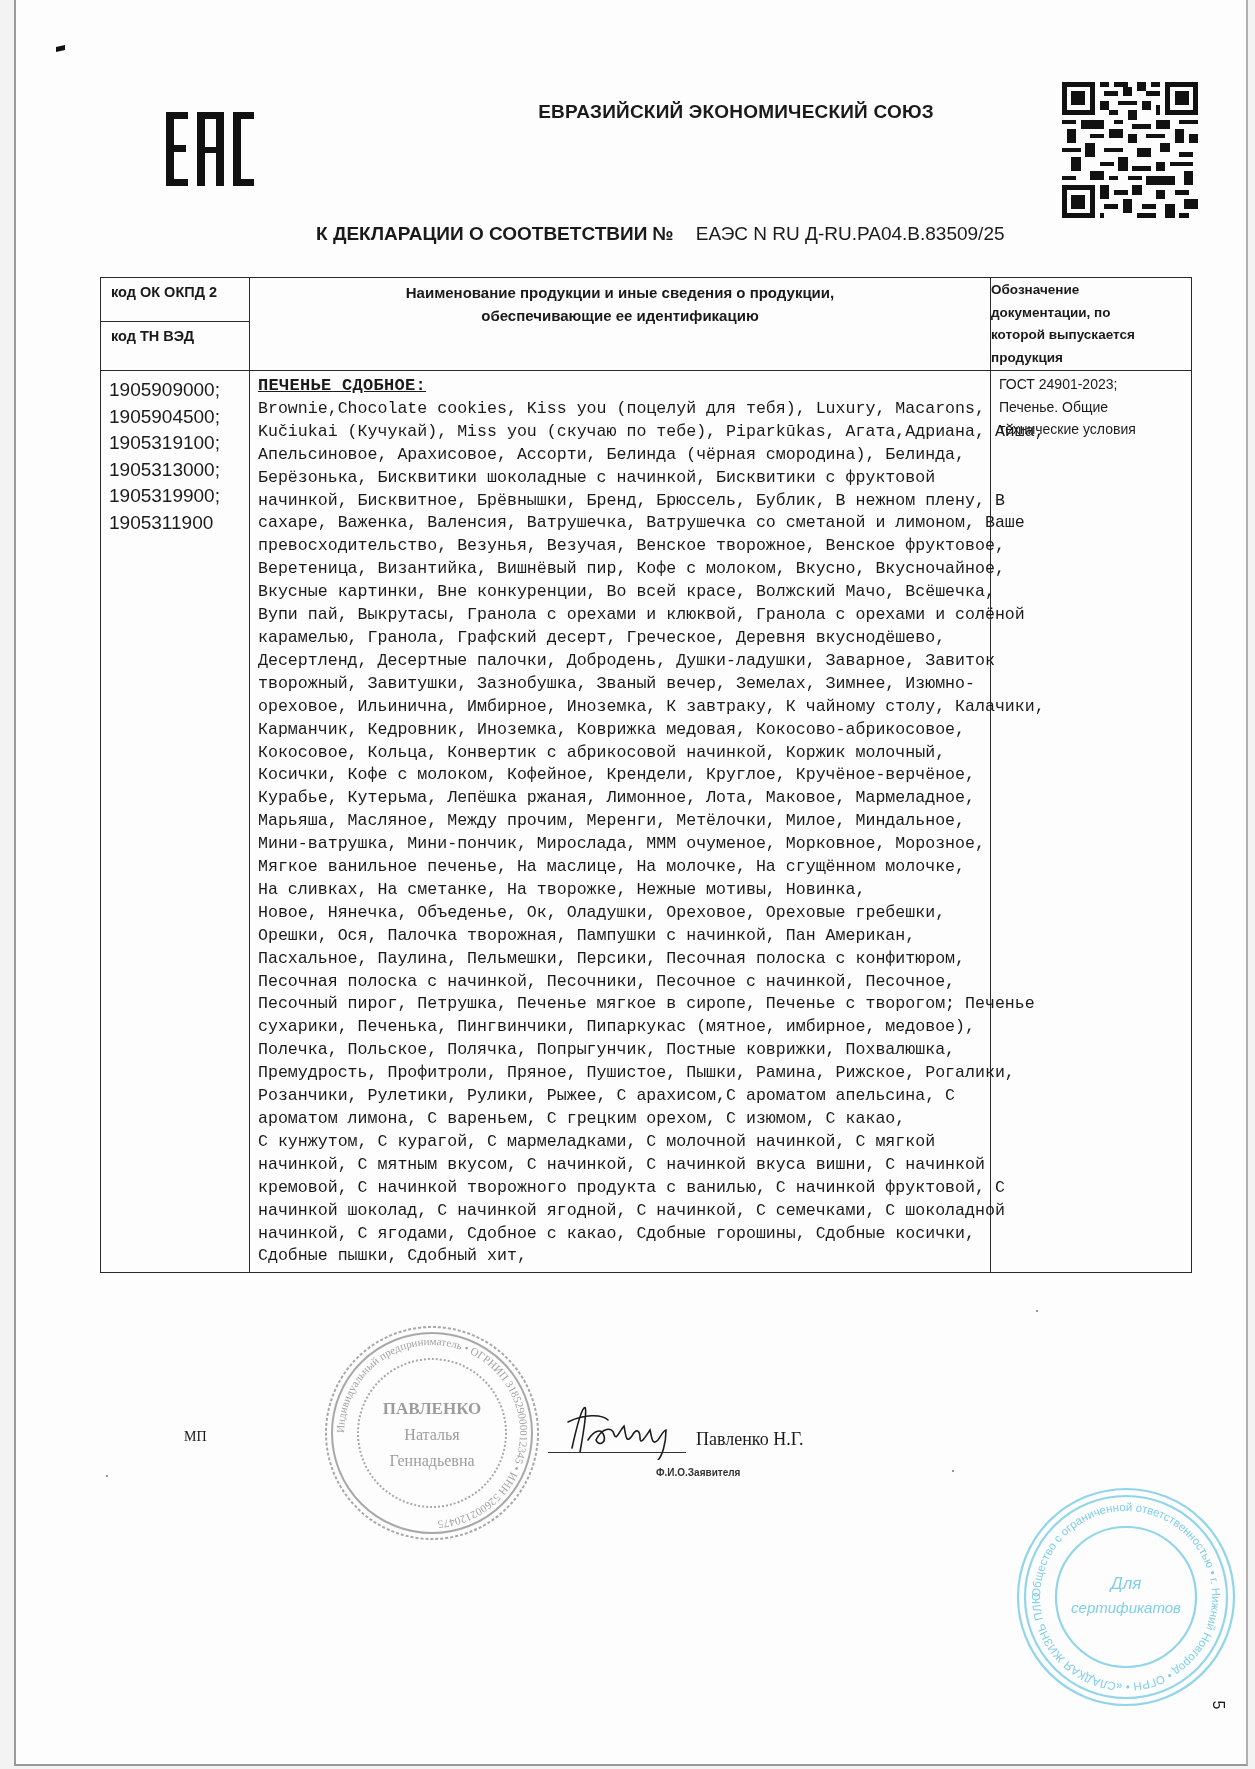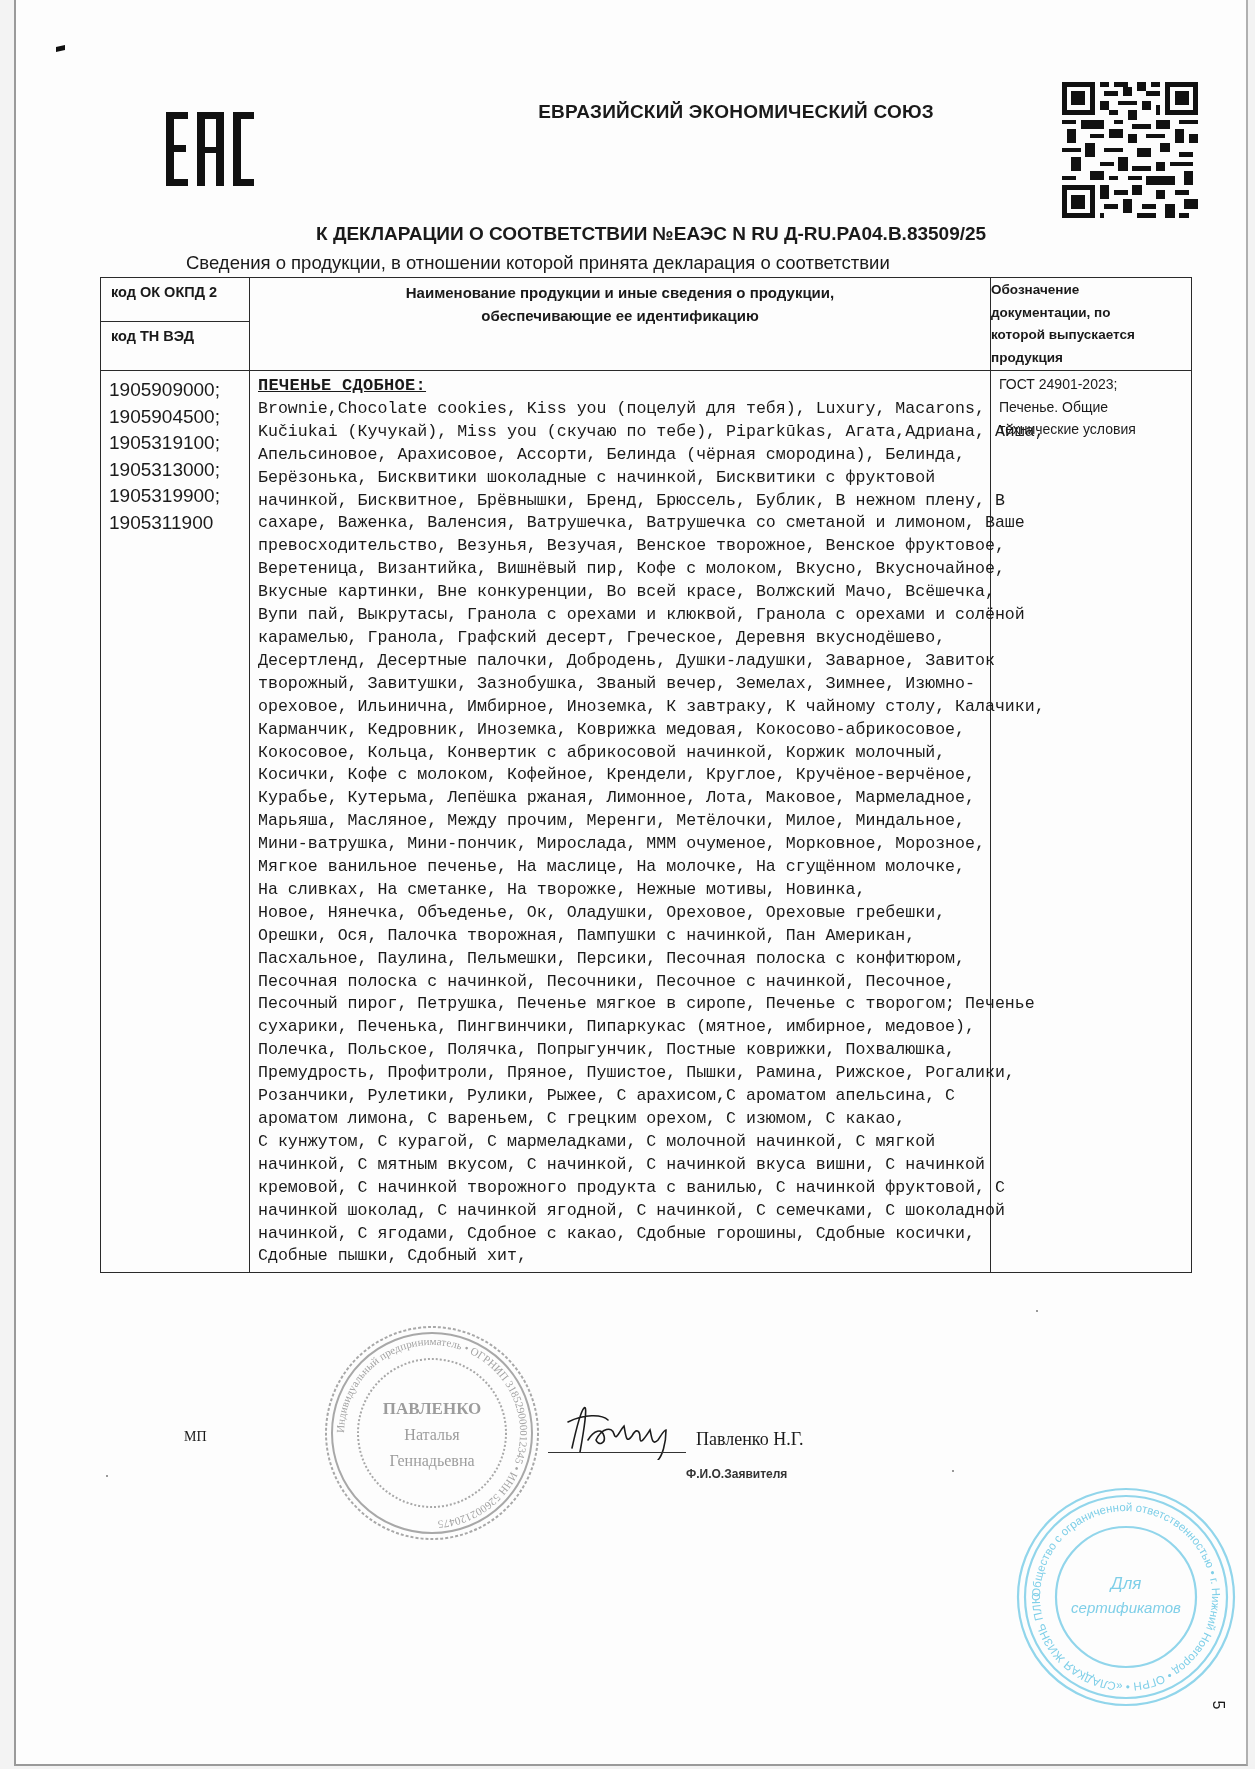--- a/index.html
+++ b/index.html
@@ -26,21 +26,21 @@
   .hdr2 {
     position: absolute; left: 460px; top: 135px; width: 520px; text-align: center;
     font-family: "Liberation Sans", sans-serif; font-weight: bold; font-size: 17px;
   }
   .qr { position: absolute; left: 1044px; top: 82px; width: 140px; height: 136px; }
   .decl {
     position: absolute; left: 300px; top: 223px; width: 900px;
     font-family: "Liberation Sans", sans-serif; font-size: 19px; white-space: nowrap;
   }
   .decl b { font-weight: bold; }
-  .decl .num { font-weight: bold; }
+  .decl .num { font-weight: normal; margin-left: 22px; }
   .subtitle {
     position: absolute; left: 170px; top: 252px; width: 900px;
     font-family: "Liberation Sans", sans-serif; font-size: 18.5px; white-space: nowrap;
   }
   table.main {
     position: absolute; left: 84px; top: 277px; width: 1091px;
     border-collapse: collapse; table-layout: fixed;
   }
   table.main td { border: 1.6px solid #2a2a2a; vertical-align: top; padding: 0; }
   .h-code {
@@ -71,22 +71,22 @@
     padding: 2px 4px 0 8px !important;
   }
   .mp { position: absolute; left: 168px; top: 1429px; font-size: 14px; }
   .stamp1 {
     position: absolute; left: 305px; top: 1322px; width: 222px; height: 222px;
   }
   .signature { position: absolute; left: 538px; top: 1400px; width: 150px; height: 60px; }
   .sig-line { position: absolute; left: 532px; top: 1452px; width: 138px; border-top: 1px solid #333; }
   .signer { position: absolute; left: 680px; top: 1429px; font-size: 18px; }
   .signer-caption {
-    position: absolute; left: 670px; top: 1467px; font-family: "Liberation Sans", sans-serif;
-    font-size: 12px; font-weight: bold; color: #333;
+    position: absolute; left: 640px; top: 1467px; font-family: "Liberation Sans", sans-serif;
+    font-size: 10px; font-weight: bold; color: #333;
   }
   .stamp2 { position: absolute; left: 998px; top: 1485px; width: 225px; height: 225px; }
   .page-no { position: absolute; left: 1198px; top: 1696px; font-family: "Liberation Sans", sans-serif; font-size: 16px; transform: rotate(90deg); }
   .dot { position: absolute; width: 2px; height: 2px; background: #777; border-radius: 1px; }
 </style>
 </head>
 <body>
 
 <div class="page">
   <div class="scan-mark"></div>
@@ -181,21 +181,20 @@
         <rect x="26" y="25" width="3" height="2"></rect>
       <rect x="8" y="28" width="1" height="1"></rect>
         <rect x="16" y="28" width="4" height="1"></rect>
         <rect x="25" y="28" width="2" height="1"></rect>
     </g>
   </svg>
 
   <div class="decl">
     <b>К ДЕКЛАРАЦИИ О СООТВЕТСТВИИ №</b><span class="num">ЕАЭС N RU Д-RU.PA04.B.83509/25</span>
   </div>
-  <div class="subtitle">Сведения о продукции, в отношении которой принята декларация о соответствии</div>
 
   <table class="main">
     <colgroup>
       <col style="width:149px">
         <col style="width:741px">
         <col style="width:201px">
     </colgroup>
     <tbody>
         <tr>
       <td class="h-code">код ОК ОКПД 2</td>

